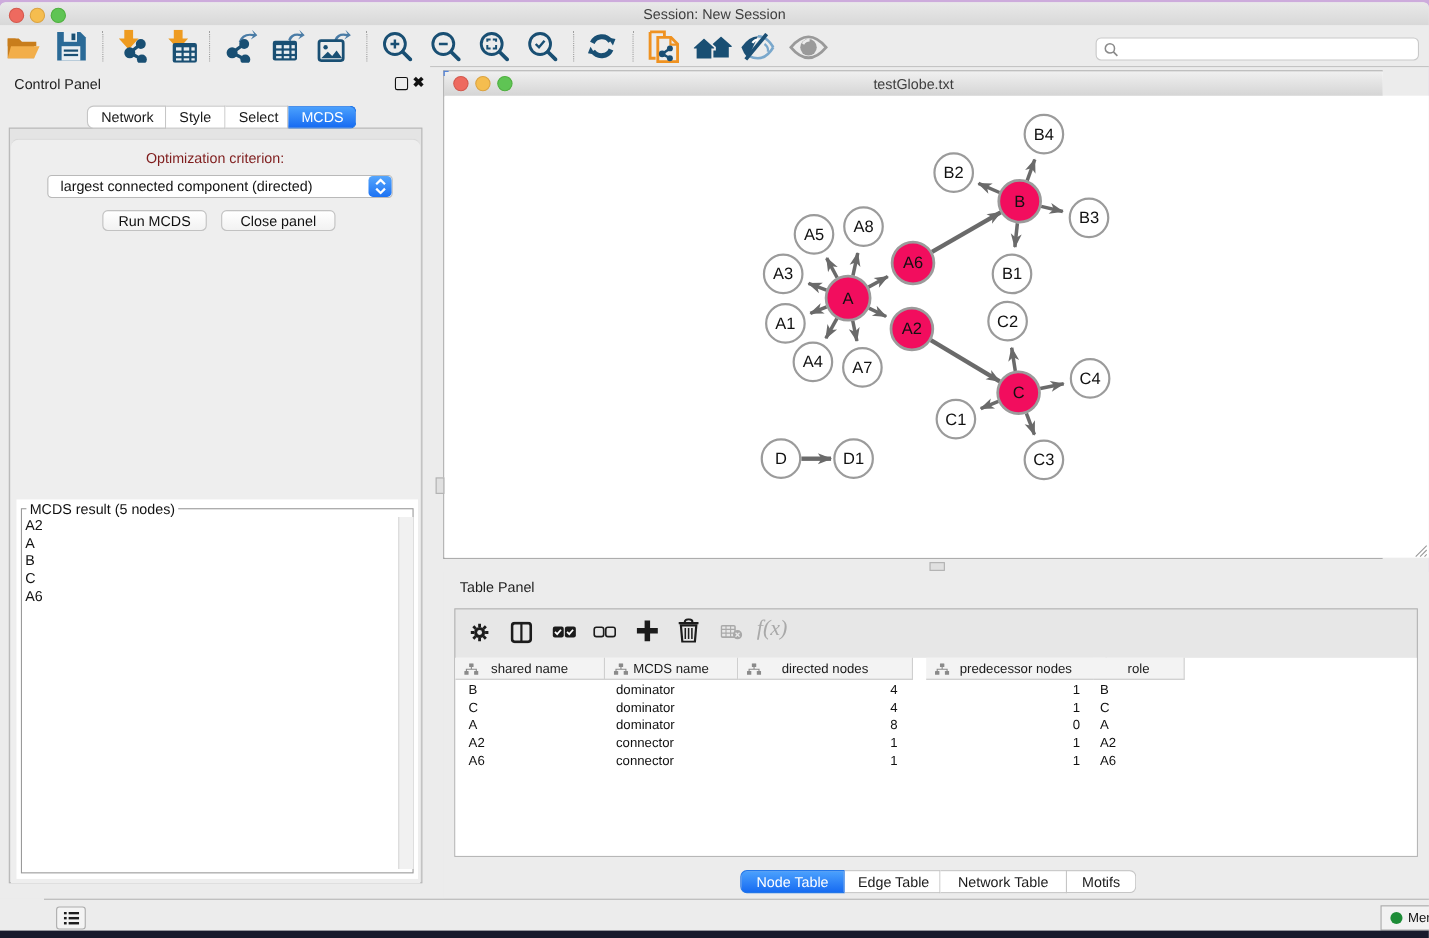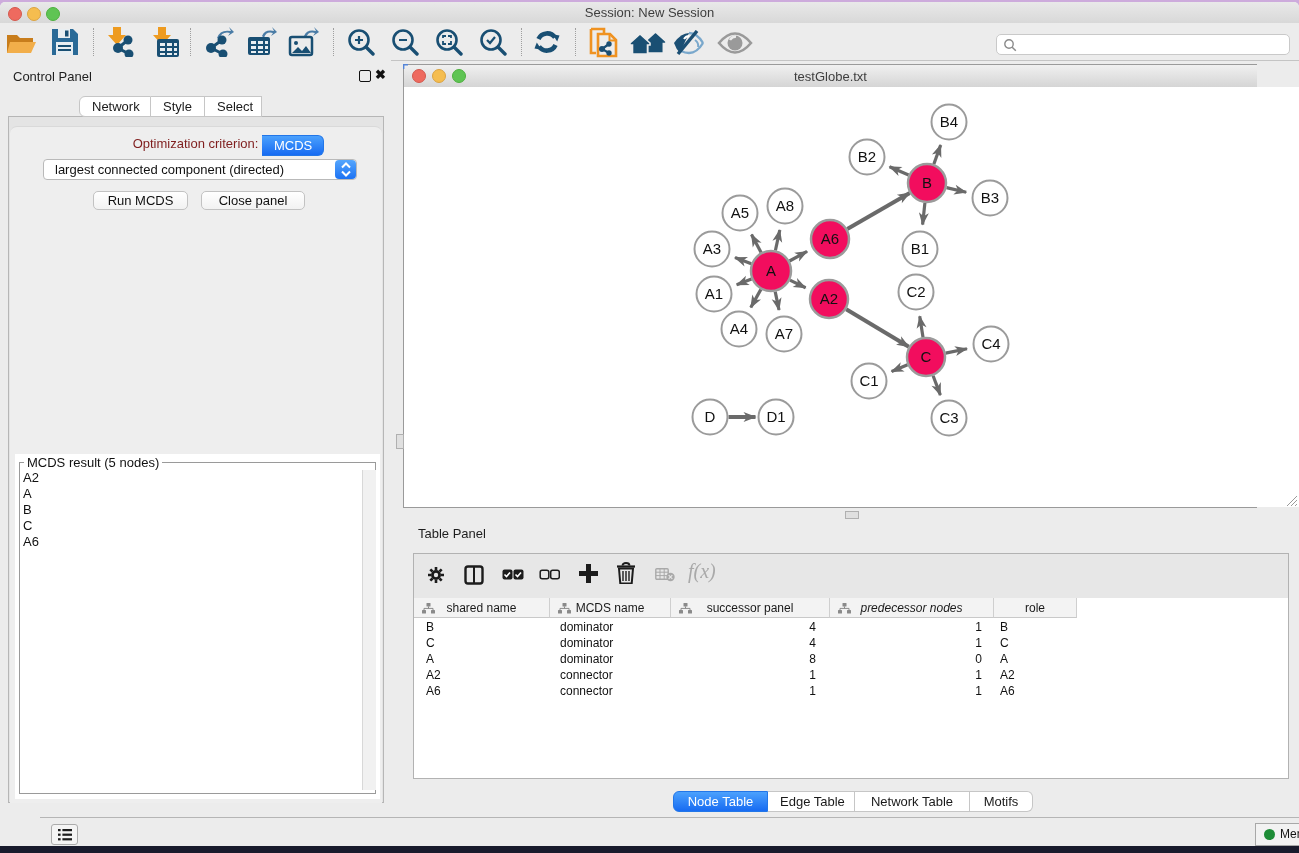--- a/index.html
+++ b/index.html
@@ -18,21 +18,21 @@
     border-left:1px dotted #9f9f9f;}
   #searchbox{position:absolute;left:996px;top:11px;width:292px;height:19px;background:#fff;
     border:1px solid #c9c9c9;border-radius:5px;}
   
   #cpanel{position:absolute;left:0;top:58px;width:391px;height:757px;background:#ececec;}
   #cpanel .hdr{position:absolute;left:13px;top:9px;font-size:13px;color:#1e1e1e;}
   #cp-pane{position:absolute;left:8px;top:56px;width:374px;height:685px;
     border:1px solid #b6b6b6;background:#e4e4e4;}
   #cp-inner{position:absolute;left:1px;top:9px;width:372px;height:676px;
     background:#eeeeee;border-top:1px solid #d9d9d9;border-radius:7px 7px 0 0;}
-  .segset{position:absolute;display:flex;height:21px;}
+  .segset{position:absolute;display:flex;height:21px;align-items:flex-end;}
   .seg{white-space:nowrap;box-sizing:content-box;height:19px;line-height:19px;background:#fff;border:1px solid #c6c6c6;
     border-left:none;font-size:13px;color:#1a1a1a;text-align:center;padding:0 12px;}
   .seg.first{border-left:1px solid #c6c6c6;border-radius:6px 0 0 6px;}
   .seg.last{border-radius:0 6px 6px 0;}
   .seg.sel{background:linear-gradient(#4ba1fd,#176bf2);color:#fff;border-color:#2276e8;}
   #mcds-result{position:absolute;left:15px;top:394px;width:365px;height:345px;background:#fff;}
   #mcds-fs{position:absolute;left:4px;top:8px;width:355px;height:330px;
     border:1px solid #9a9a9a;}
   
   #netwin{position:absolute;left:403px;top:62px;width:854px;height:444px;
@@ -373,22 +373,22 @@
                 <path d="M6.5,3.4 v2 M2,7 v-1.6 h9 V7" stroke="#8a8a8a" stroke-width="1" fill="none"></path>
               </g>
             </svg><span>MCDS name</span></div>
         <div class="th" style="left:257px;width:159px;"><svg width="13" height="11" viewBox="0 0 13 11" class="abs" style="left:8px;top:5px">
               <g fill="#8a8a8a">
                 <rect x="4.5" y="0" width="4" height="3.4" rx="0.5"></rect>
                 <rect x="0" y="7" width="4" height="3.4" rx="0.5"></rect>
                 <rect x="9" y="7" width="4" height="3.4" rx="0.5"></rect>
                 <path d="M6.5,3.4 v2 M2,7 v-1.6 h9 V7" stroke="#8a8a8a" stroke-width="1" fill="none"></path>
               </g>
-            </svg><span>successor panel</span></div>
-        <div class="th" style="left:416px;width:164px;font-style:italic;"><svg width="13" height="11" viewBox="0 0 13 11" class="abs" style="left:8px;top:5px">
+            </svg><span>directed nodes</span></div>
+        <div class="th" style="left:428px;width:164px;"><svg width="13" height="11" viewBox="0 0 13 11" class="abs" style="left:8px;top:5px">
               <g fill="#8a8a8a">
                 <rect x="4.5" y="0" width="4" height="3.4" rx="0.5"></rect>
                 <rect x="0" y="7" width="4" height="3.4" rx="0.5"></rect>
                 <rect x="9" y="7" width="4" height="3.4" rx="0.5"></rect>
                 <path d="M6.5,3.4 v2 M2,7 v-1.6 h9 V7" stroke="#8a8a8a" stroke-width="1" fill="none"></path>
               </g>
             </svg><span>predecessor nodes</span></div>
         <div class="th" style="left:580px;width:83px;">role</div>
         <div class="td" style="left:12px;top:21px;">B</div>
         <div class="td" style="left:146px;top:21px;">dominator</div>

